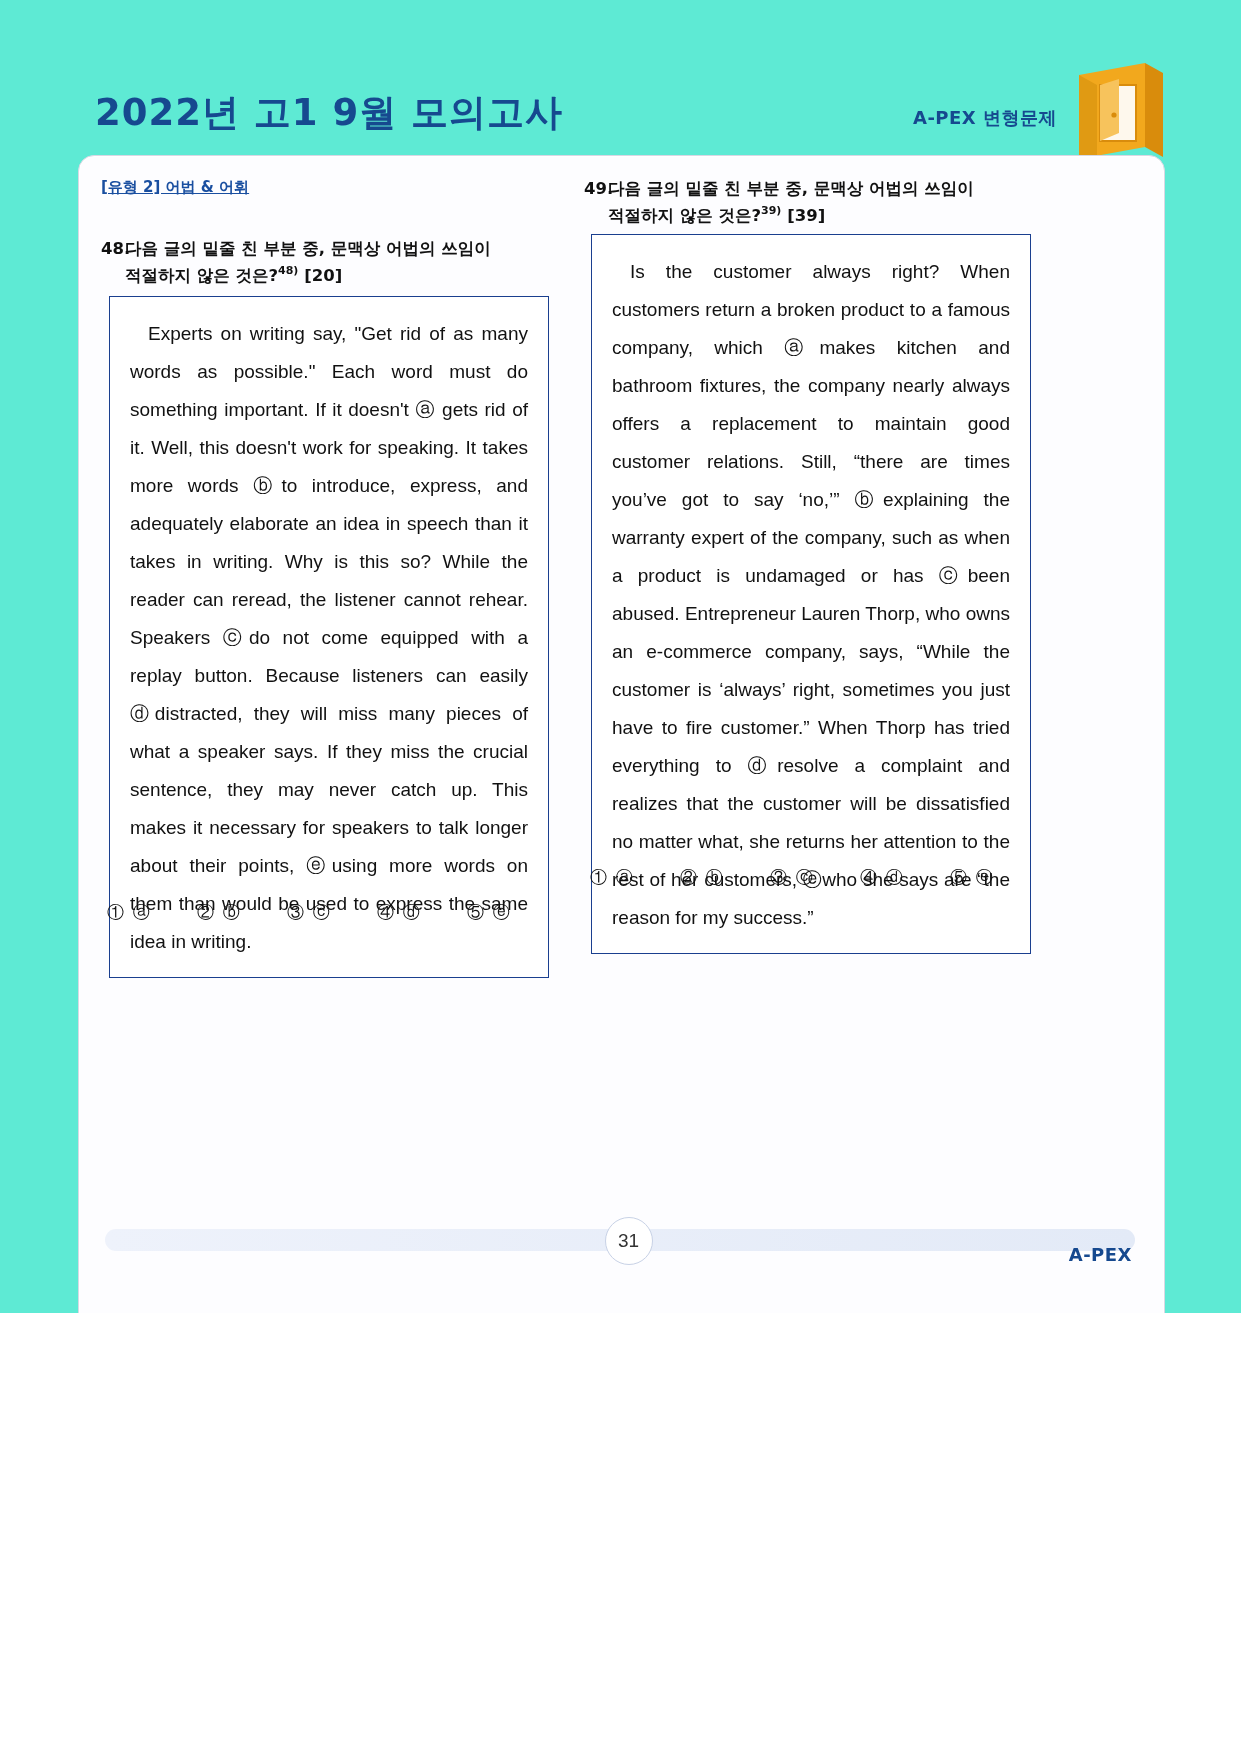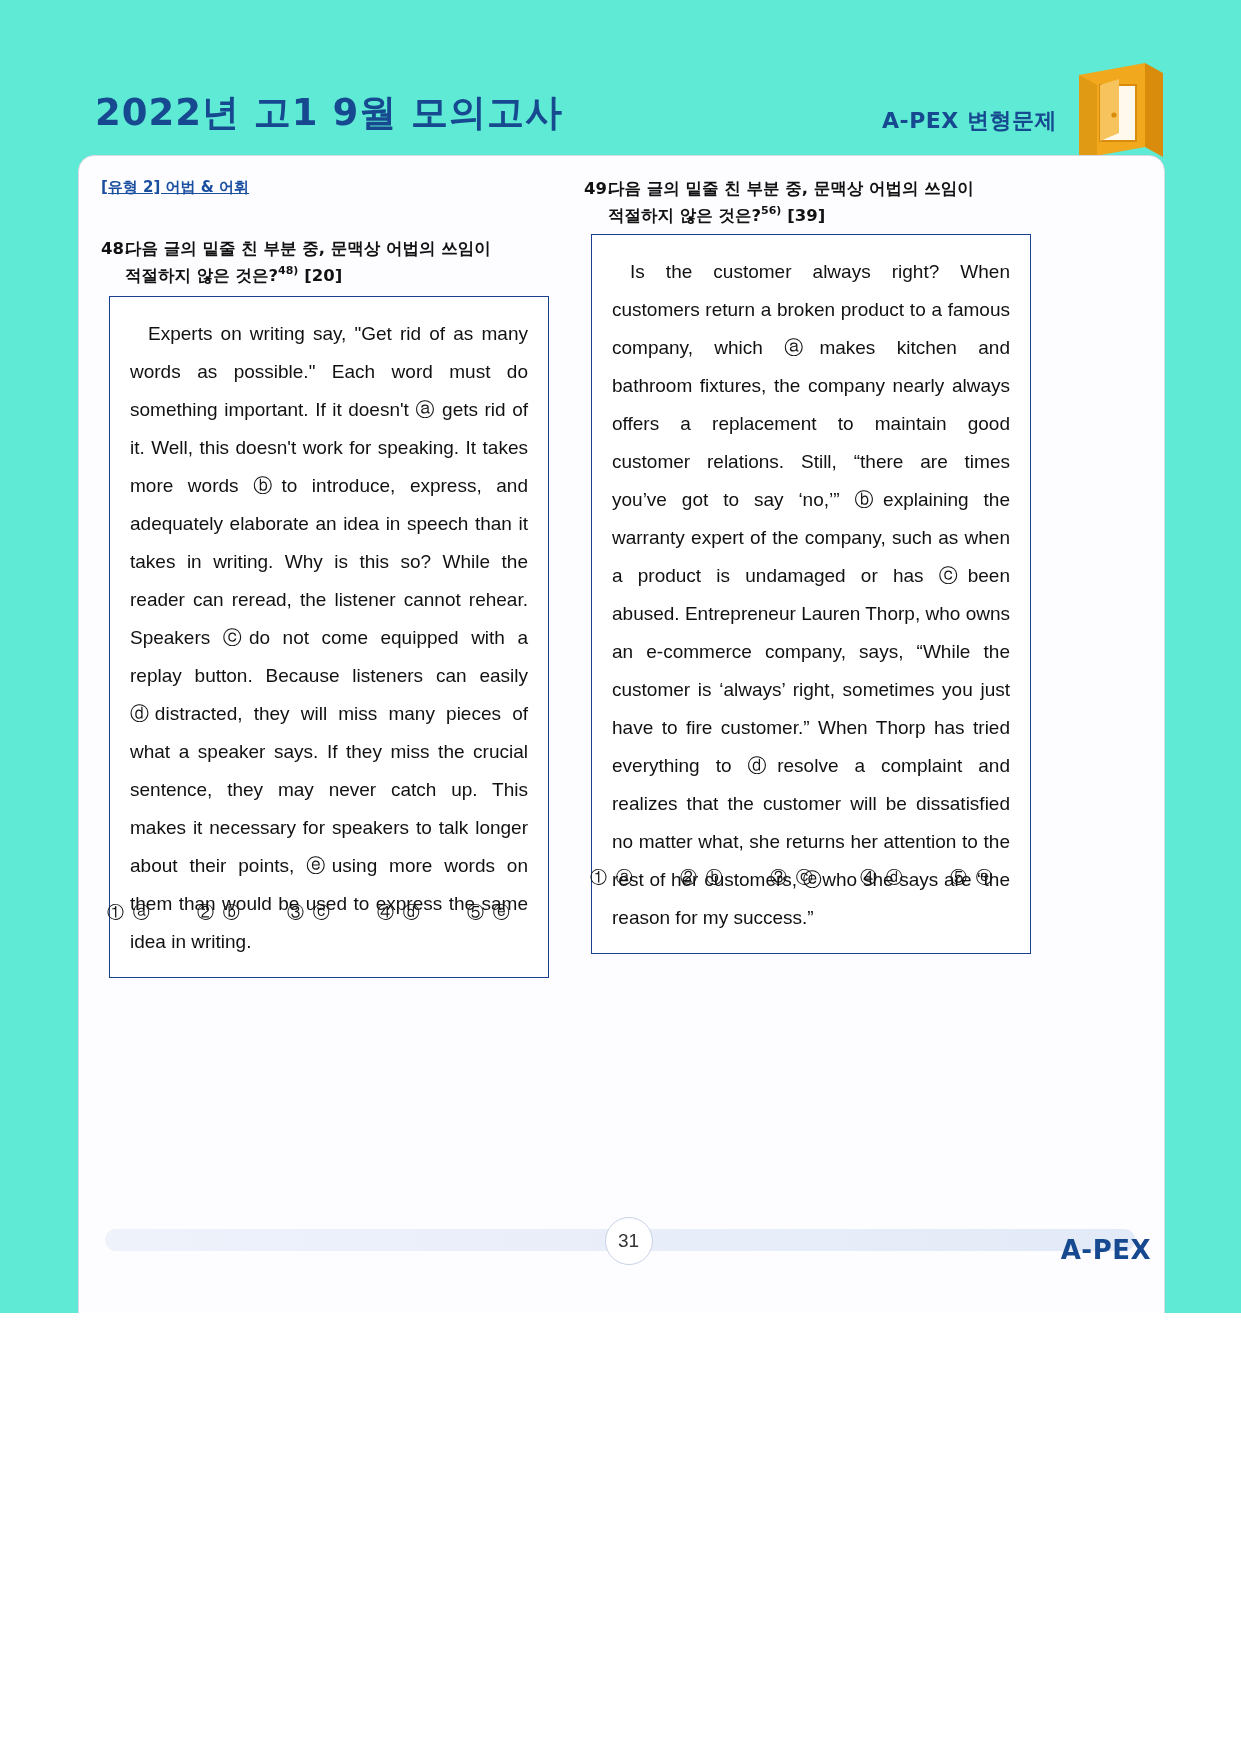--- a/index.html
+++ b/index.html
@@ -47,21 +47,21 @@
     font-weight: bold;
     letter-spacing: 1px;
     color: #16498f;
     white-space: nowrap;
   }
   .hdr-badge {
     position: absolute;
     right: 200px;
     top: 106px;
     font-family: "DejaVu Sans", sans-serif;
-    font-size: 22px;
+    font-size: 18px;
     font-weight: bold;
     color: #16498f;
     letter-spacing: 0.5px;
     white-space: nowrap;
   }
   .hdr-book {
     position: absolute;
     right: 85px;
     top: 55px;
     width: 105px;
@@ -157,24 +157,24 @@
     background: #ffffff;
     border: 1px solid #c8d2e6;
     display: flex;
     align-items: center;
     justify-content: center;
     font-size: 19px;
     color: #333;
   }
   .footer-logo {
     position: absolute;
-    right: 106px;
+    right: 125px;
     bottom: 48px;
     font-family: "DejaVu Sans", sans-serif;
-    font-size: 26px;
+    font-size: 18px;
     font-weight: bold;
     color: #16498f;
     letter-spacing: 0.5px;
   }
 </style>
 </head>
 <body>
 
 <div class="page">
 
@@ -210,21 +210,21 @@
       <span class="ch">① ⓐ</span>
       <span class="ch">② ⓑ</span>
       <span class="ch">③ ⓒ</span>
       <span class="ch">④ ⓓ</span>
       <span class="ch">⑤ ⓔ</span>
     </div>
 
     <div id="q49-head" class="q-head">
       <span class="qnum">49.</span><span>다음 글의 밑줄 친 부분 중, 문맥상 어법의 쓰임이</span>
       <span class="line2">
-        <span>적절하지 않은 것은?</span><span class="sup">56)</span>&nbsp;<span>[39]</span>
+        <span>적절하지 않은 것은?</span><span class="sup">39)</span>&nbsp;<span>[39]</span>
       </span>
     </div>
 
     <div id="q49-box" class="passage">
       <span class="indent"></span><span>Is the customer always right? When customers return a broken product to a famous company, which ⓐmakes kitchen and bathroom fixtures, the company nearly always offers a replacement to maintain good customer relations. Still, “there are times you’ve got to say ‘no,’” ⓑexplaining the warranty expert of the company, such as when a product is undamaged or has ⓒbeen abused. Entrepreneur Lauren Thorp, who owns an e-commerce company, says, “While the customer is ‘always’ right, sometimes you just have to fire customer.” When Thorp has tried everything to ⓓresolve a complaint and realizes that the customer will be dissatisfied no matter what, she returns her attention to the rest of her customers, ⓔwho she says are “the reason for my success.”</span>
     </div>
 
     <div id="q49-choices" class="choices">
       <span class="ch">① ⓐ</span>
       <span class="ch">② ⓑ</span>

